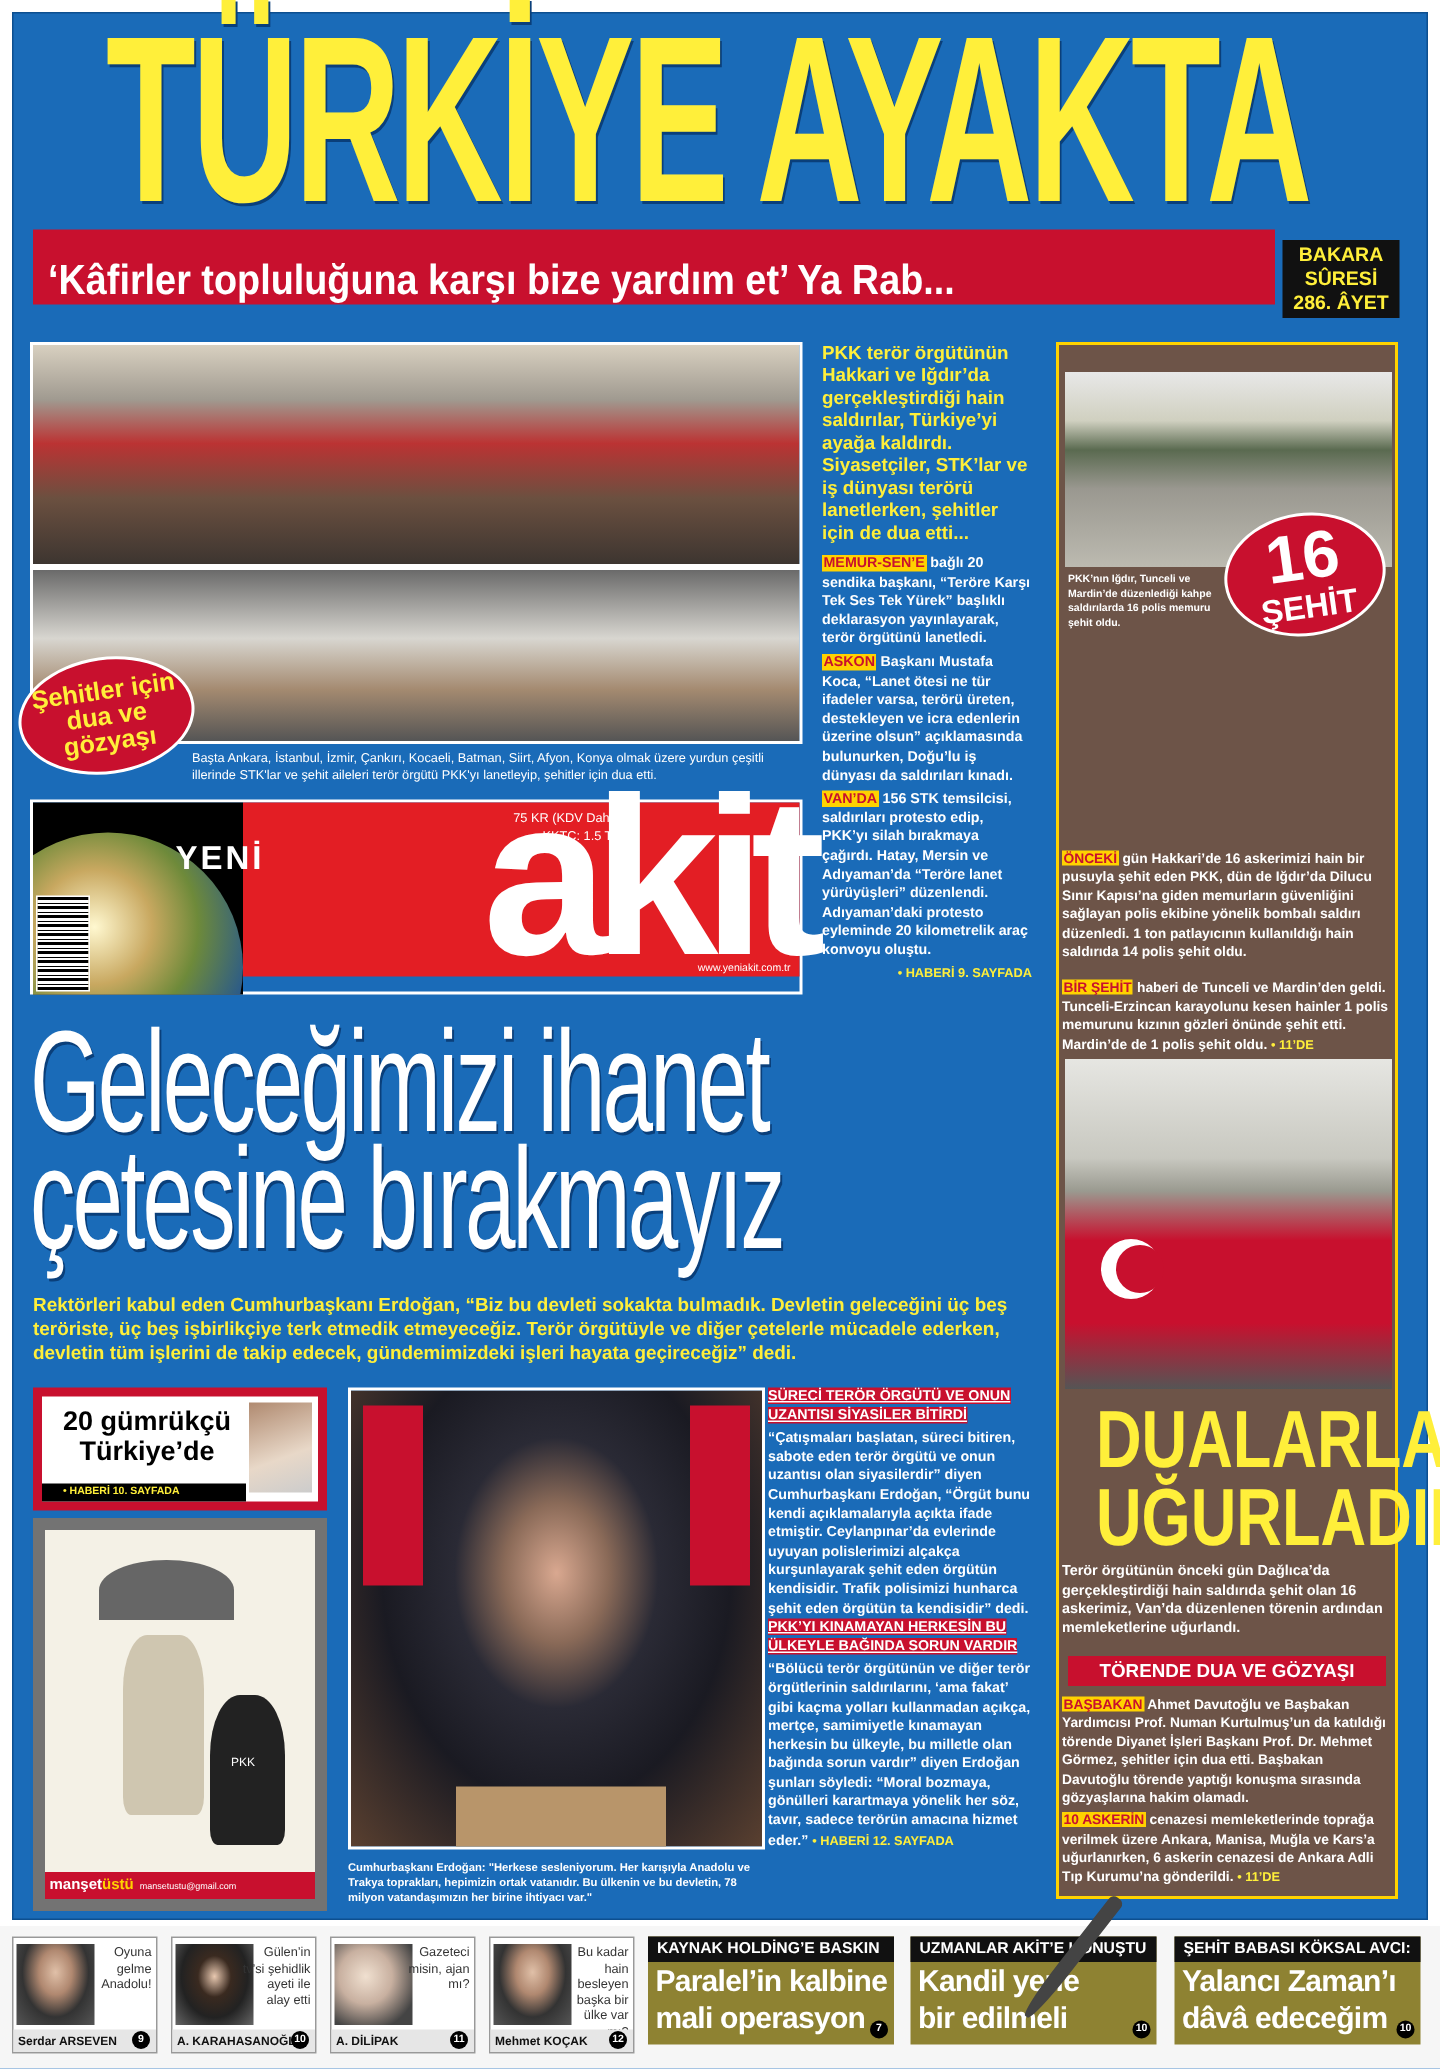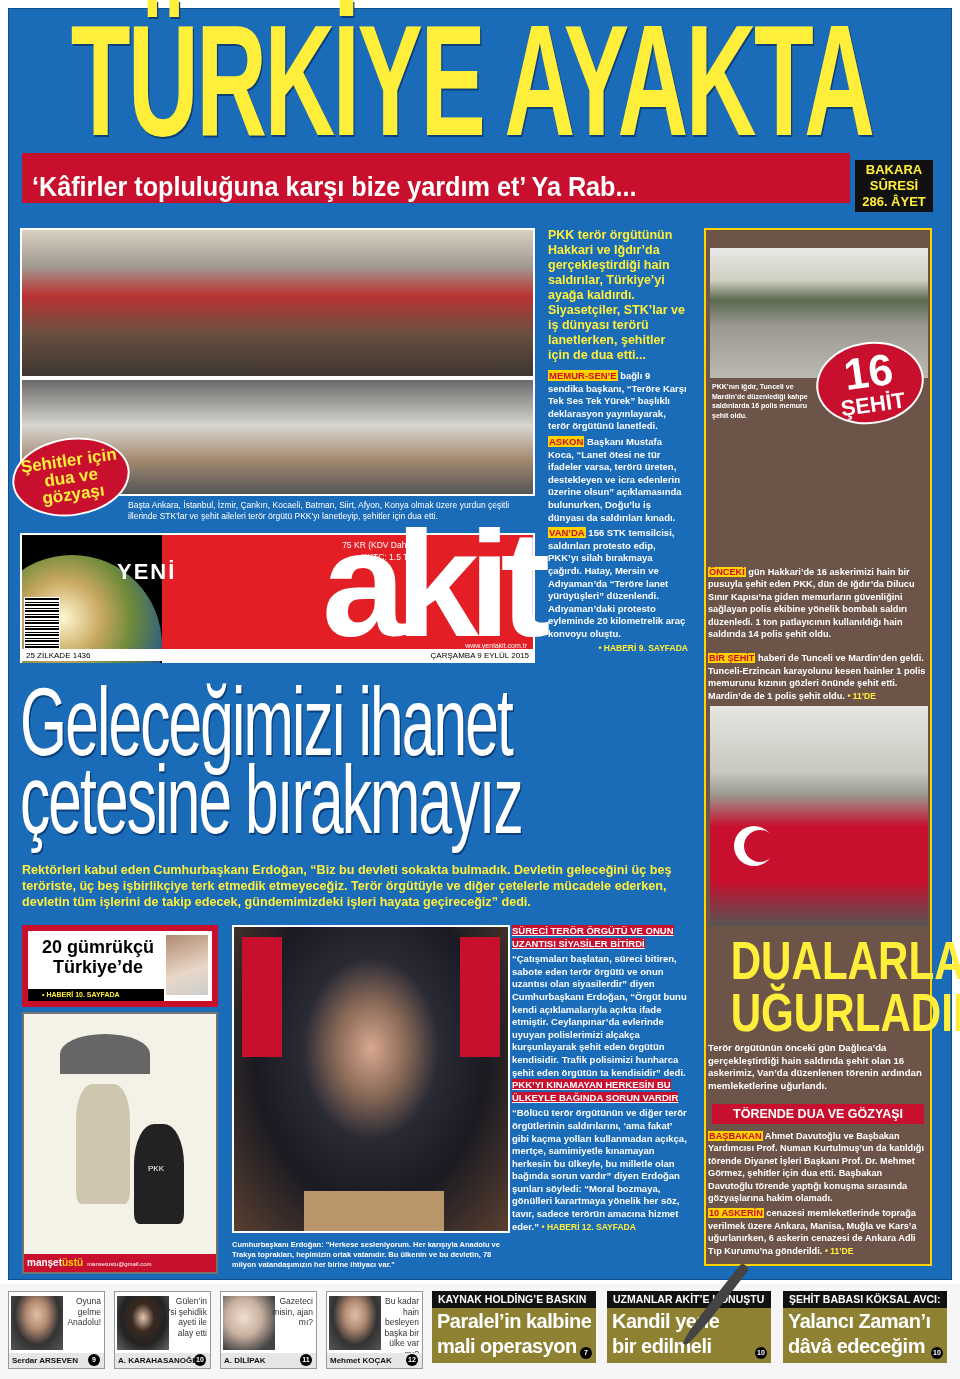--- a/index.html
+++ b/index.html
@@ -31,21 +31,21 @@
 .logo-web{position:absolute;right:6px;bottom:2px;color:#fff;font-size:7px}
 .logo-datebar{position:absolute;left:0;bottom:0;width:511px;height:12px;background:#fff;color:#000;font-size:8px;display:flex;justify-content:space-between;padding:0 4px;align-items:center}
 .mainhl{position:absolute;left:20px;top:683px;width:680px;color:#fff;font-weight:400;font-size:96px;line-height:78px;letter-spacing:-3px;white-space:nowrap}
 .mainhl div{transform:scaleX(.63);transform-origin:left;text-shadow:2px 2px 0 #0a3f7a}
 .deck{position:absolute;left:22px;top:862px;width:680px;color:#ffef3a;font-weight:700;font-size:12.6px;line-height:16px}
 .boxred{position:absolute;left:22px;top:925px;width:196px;height:82px;background:#c8102e;padding:6px}
 .boxred .inner{background:#fff;width:100%;height:100%;position:relative}
 .boxred .t{position:absolute;left:10px;top:6px;color:#000;font-weight:700;font-size:18px;line-height:20px;text-align:center;width:120px}
 .boxred .ph{position:absolute;right:4px;top:4px;width:42px;height:60px;background:linear-gradient(160deg,#b08a70,#e8d8c8 60%,#ccc)}
 .boxred .bar{position:absolute;left:0;bottom:0;width:136px;height:12px;background:#000;color:#ffef3a;font-size:7px;font-weight:700;padding-left:14px;line-height:12px}
-.cartoon{position:absolute;left:22px;top:1012px;width:196px;height:262px;background:#f4f1e6;border:2px solid #737373}
+.cartoon{position:absolute;left:22px;top:1012px;width:196px;height:262px;background:#f4f1e6;border:8px solid #737373}
 .cartoon .umb{position:absolute;left:36px;top:20px;width:90px;height:40px;background:#666;border-radius:50% 50% 0 0}
 .cartoon .fig{position:absolute;left:52px;top:70px;width:54px;height:120px;background:#cfc6b0;border-radius:30% 30% 10% 10%}
 .cartoon .fig2{position:absolute;left:110px;top:110px;width:50px;height:100px;background:#222;border-radius:40% 40% 10% 10%}
 .cartoon .foot{position:absolute;left:0;bottom:0;width:100%;height:18px;background:#c8102e;color:#fff;font-size:10px;font-weight:700;padding-left:3px;line-height:18px}
 .cartoon .foot small{font-size:6px;font-weight:400;margin-left:4px}
 .erdogan{position:absolute;left:232px;top:925px;width:278px;height:308px;border:2px solid #fff;background:radial-gradient(ellipse at 50% 40%,#d9a890 0%,#8a6a58 18%,#2a2a35 35%,#1a1a22 60%,#5a4030 100%)}
 .erdogan .flag{position:absolute;width:40px;height:120px;background:#c8102e}
 .caption2{position:absolute;left:232px;top:1240px;width:285px;color:#fff;font-size:7.5px;line-height:10px;font-weight:700}
 .redhead{color:#fff;background:#c8102e;font-weight:900;font-size:9.5px;line-height:12px;display:inline;text-decoration:underline}
 .rightcol{position:absolute;left:704px;top:228px;width:228px;height:1038px;background:#6d5448;border:2px solid #ffd200}
@@ -93,44 +93,40 @@
   <div>286. ÂYET</div>
 </div>
 
 <div class="photo photo1"></div>
 <div class="photo photo2"></div>
 <div class="badge-oval">Şehitler için dua ve gözyaşı</div>
 <div class="caption1">Başta Ankara, İstanbul, İzmir, Çankırı, Kocaeli, Batman, Siirt, Afyon, Konya olmak üzere yurdun çeşitli illerinde STK'lar ve şehit aileleri terör örgütü PKK'yı lanetleyip, şehitler için dua etti.</div>
 
 <div class="lede">PKK terör örgütünün Hakkari ve Iğdır’da gerçekleştirdiği hain saldırılar, Türkiye’yi ayağa kaldırdı. Siyasetçiler, STK’lar ve iş dünyası terörü lanetlerken, şehitler için de dua etti...</div>
 <div class="bodytxt" style="left:548px;top:370px;width:140px">
-  <p><span class="hl">MEMUR-SEN’E</span><span> bağlı 9 sendika başkanı, “Teröre Karşı Tek Ses Tek Yürek” başlıklı deklarasyon yayınlayarak, terör örgütünü lanetledi.</span></p>
+  <p><span class="hl">MEMUR-SEN’E</span><span> bağlı 20 sendika başkanı, “Teröre Karşı Tek Ses Tek Yürek” başlıklı deklarasyon yayınlayarak, terör örgütünü lanetledi.</span></p>
   <p style="margin-top:3px"><span class="hl">ASKON</span><span> Başkanı Mustafa Koca, “Lanet ötesi ne tür ifadeler varsa, terörü üreten, destekleyen ve icra edenlerin üzerine olsun” açıklamasında bulunurken, Doğu’lu iş dünyası da saldırıları kınadı.</span></p>
   <p style="margin-top:3px"><span class="hl">VAN’DA</span><span> 156 STK temsilcisi, saldırıları protesto edip, PKK’yı silah bırakmaya çağırdı. Hatay, Mersin ve Adıyaman’da “Teröre lanet yürüyüşleri” düzenlendi. Adıyaman’daki protesto eyleminde 20 kilometrelik araç konvoyu oluştu.</span></p>
   <p style="text-align:right;margin-top:2px" class="ref">• HABERİ 9. SAYFADA</p>
 </div>
 
 <div class="logo">
   <div class="globe">
       <div></div>
     </div>
   <div class="barcode"></div>
   <div class="logored">
     <div class="logo-akit">akit</div>
     <div class="logo-price">
         <div>75 KR (KDV Dahil)</div>
         <div>KKTC: 1.5 TL</div>
       </div>
     <div class="logo-web">www.yeniakit.com.tr</div>
   </div>
   <div class="logo-yeni">YENİ</div>
-  <div class="logo-datebar">
-    <span>25 ZİLKADE 1436</span>
-    <span>ÇARŞAMBA 9 EYLÜL 2015</span>
-  </div>
 </div>
 
 <div class="mainhl">
   <div>Geleceğimizi ihanet</div>
   <div>çetesine bırakmayız</div>
 </div>
 <div class="deck">Rektörleri kabul eden Cumhurbaşkanı Erdoğan, “Biz bu devleti sokakta bulmadık. Devletin geleceğini üç beş teröriste, üç beş işbirlikçiye terk etmedik etmeyeceğiz. Terör örgütüyle ve diğer çetelerle mücadele ederken, devletin tüm işlerini de takip edecek, gündemimizdeki işleri hayata geçireceğiz” dedi.</div>
 
 <div class="boxred">
   <div class="inner">

